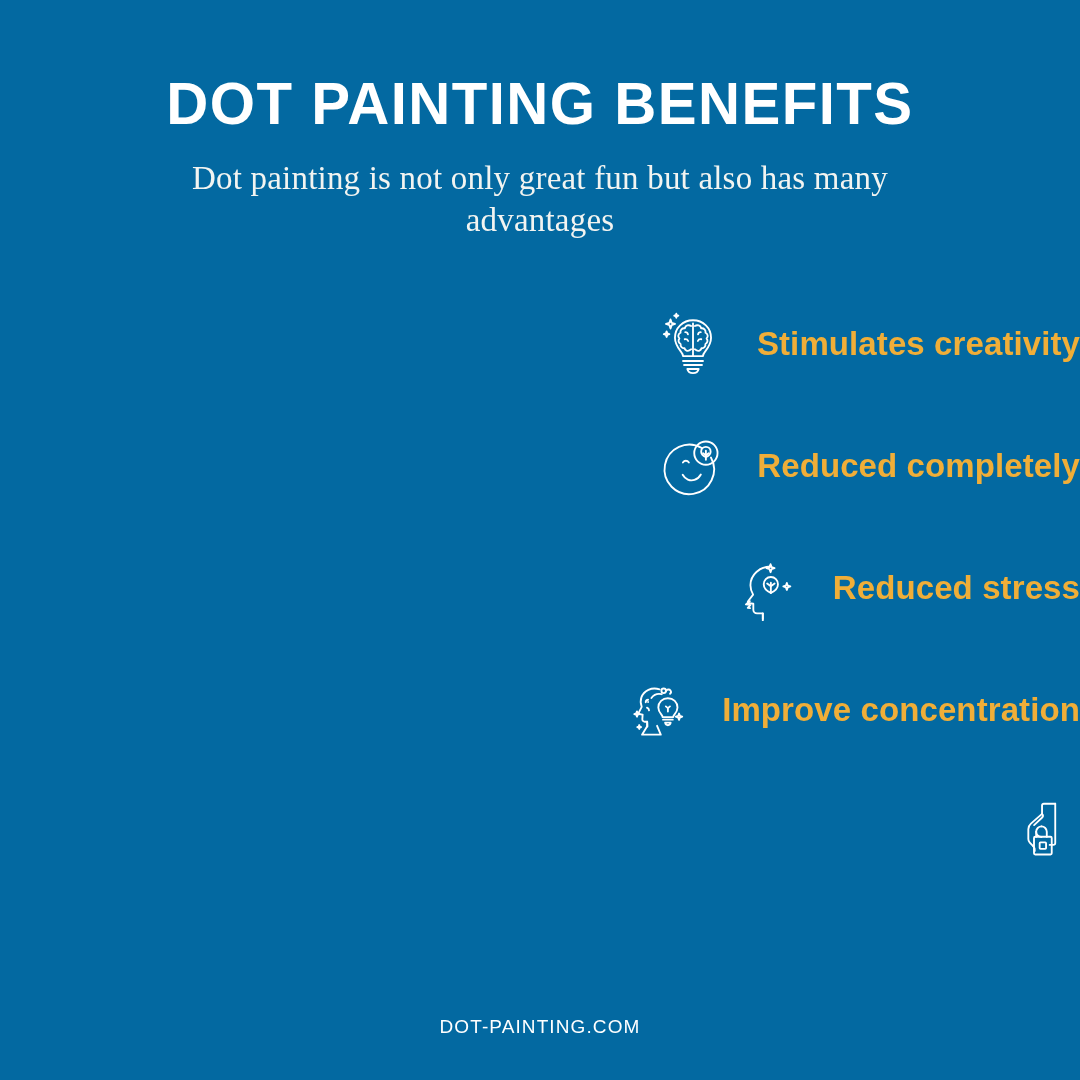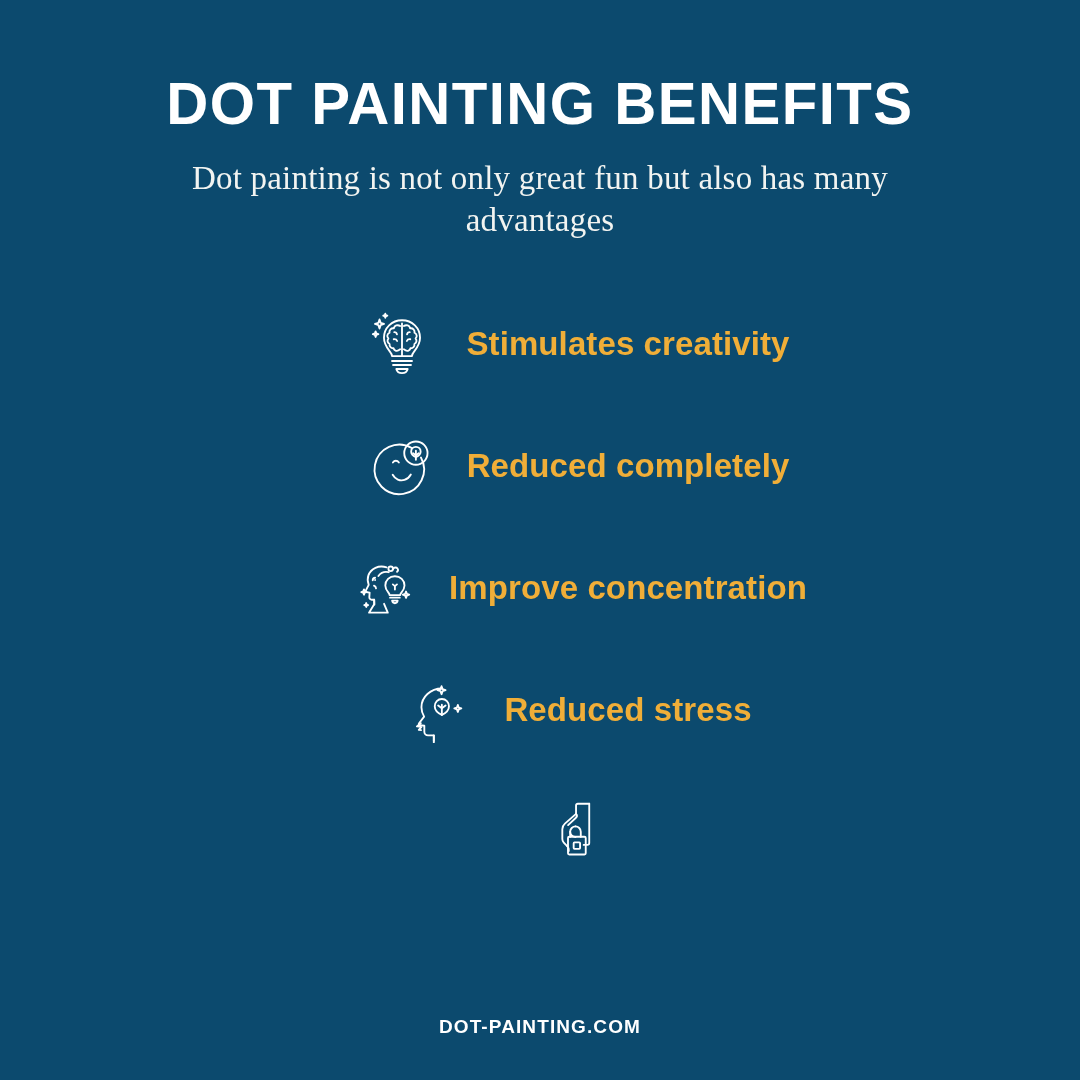--- a/index.html
+++ b/index.html
@@ -10,21 +10,21 @@
     width: 1080px;
     height: 1080px;
     background: #42584C;
     font-family: "Liberation Sans", sans-serif;
     overflow: hidden;
   }
   #poster {
     position: relative;
     width: 1080px;
     height: 1080px;
-    background: #0c4a6e;
+    background: #0369a1;
     box-sizing: border-box;
     display: flex;
     flex-direction: column;
     align-items: center;
   }
 
   
   #header {
     width: 100%;
     text-align: center;
@@ -50,21 +50,21 @@
     max-width: 790px;
     letter-spacing: 0.2px;
   }
 
   
   #benefits {
     margin-top: 42px;
     width: 100%;
     display: flex;
     flex-direction: column;
-    align-items: center;
+    align-items: flex-end;
     padding-left: 76px;
     box-sizing: border-box;
   }
   .benefit-row {
     display: flex;
     align-items: center;
     height: 122px;
   }
   .benefit-icon {
     width: 72px;
@@ -92,21 +92,21 @@
   
   #footer {
     position: absolute;
     left: 0;
     right: 0;
     bottom: 42px;
     text-align: center;
   }
   #footer-text {
     font-family: "Liberation Sans", sans-serif;
-    font-weight: 700;
+    font-weight: 400;
     font-size: 19px;
     letter-spacing: 1.1px;
     color: #FFFFFF;
   }
 </style>
 </head>
 <body>
 
 <div id="poster">
 
@@ -142,20 +142,37 @@
           <path d="M40.5 14.6A24 24 0 1 0 49.4 23.7"></path>
           <path d="M22.2 28.6c1.5-2.2 4.3-2.2 5.8 0"></path>
           <path d="M22 40.5c2.4 4.4 7.1 6.3 11.4 5 2.6-.8 4.8-2.6 6.2-5.2"></path>
           <circle cx="44.5" cy="19.5" r="11.3"></circle>
           <path d="M44.5 13.4c-2.7 0-4.6 2.1-4.6 4.7 0 2.1 1.7 4 4.6 5.3 2.9-1.3 4.6-3.2 4.6-5.3 0-2.6-1.9-4.7-4.6-4.7z"></path>
           <line x1="44.5" y1="17.1" x2="44.5" y2="25.9"></line>
           <path d="M44.5 21.5l-2.7-1.8M44.5 21.5l2.7-1.8"></path>
         </svg>
       </span>
       <span class="benefit-label">Reduced completely</span>
+    </div>
+
+    <div class="benefit-row">
+      <span class="benefit-icon">
+        <svg viewBox="0 0 64 64" fill="none" stroke="#FFFFFF" stroke-width="1.8" stroke-linecap="round" stroke-linejoin="round">
+          <path d="M33.8 11.2c-10.9 0-19.8 8.1-19.8 18.1 0 3.3 1 6.4 2.6 9.1l-4.9 6.4c-.6.8-.1 1.9.9 2l4.2.5v5.7c0 2 1.6 3.6 3.6 3.6h5.6v7.2"></path>
+          <path d="M26 56.6v5.4"></path>
+          <path d="M13.4 44.8l-3.8 3.1 3.5.4"></path>
+          <path d="M13.9 48.6l-2.5 2.7 2.2.2"></path>
+          <path d="M33.8 21.3c-3.9 0-6.9 3.2-6.9 7.1 0 3.4 2.6 6.4 6.9 8.4 4.3-2 6.9-5 6.9-8.4 0-3.9-3-7.1-6.9-7.1z"></path>
+          <path d="M33.8 36.8V26.9"></path>
+          <path d="M33.8 30.3l-3.6-2.6M33.8 30.3l3.6-2.6"></path>
+          <path d="M33.5 8.9l1 2.9 2.9 1-2.9 1-1 2.9-1-2.9-2.9-1 2.9-1z"></path>
+          <path d="M49.3 27.1l.9 2.5 2.5.9-2.5.9-.9 2.5-.9-2.5-2.5-.9 2.5-.9z"></path>
+        </svg>
+      </span>
+      <span class="benefit-label">Reduced stress</span>
     </div>
 
     <div class="benefit-row">
       <span class="benefit-icon">
         <svg viewBox="0 0 64 64" fill="none" stroke="#FFFFFF" stroke-width="1.8" stroke-linecap="round" stroke-linejoin="round">
           <path d="M33.5 12c-7.6-2.6-15.3 1.2-17.6 7.8-1.1 3.1-.8 6.2.3 9.1l-2.6 5.2c-.4.8 0 1.7.9 1.9l2.6.6-.3 4.2c-.1 1.4 1 2.6 2.4 2.6h2.3l.2 4.6"></path>
           <path d="M21.5 43.4v4.3l-5 8.2h18.2l-3.6-8.6"></path>
           <path d="M20.1 24.6c0-1.4 1-2.5 2.3-2.5M21.3 29.8c1.2.4 1.9 1.4 2 2.6"></path>
           <circle cx="22.4" cy="24.2" r="0.9" fill="#FFFFFF" stroke="none"></circle>
           <path d="M25.6 20.3c2.4-3.2 6.3-4.5 10-3.6"></path>
@@ -166,37 +183,20 @@
           <path d="M38.9 44.3h5.4c-.3 1.5-1.4 2.5-2.7 2.5s-2.4-1-2.7-2.5z"></path>
           <path d="M41.6 33.5v-3.3M41.6 30.2l-2-1.7M41.6 30.2l2-1.7"></path>
           <path d="M52.4 35.4l.8 2.3 2.3.8-2.3.8-.8 2.3-.8-2.3-2.3-.8 2.3-.8z"></path>
           <path d="M11.6 33.3l.7 1.9 1.9.7-1.9.7-.7 1.9-.7-1.9-1.9-.7 1.9-.7z"></path>
           <path d="M13.8 46.6l.5 1.4 1.4.5-1.4.5-.5 1.4-.5-1.4-1.4-.5 1.4-.5z"></path>
         </svg>
       </span>
       <span class="benefit-label">Improve concentration</span>
     </div>
 
-    <div class="benefit-row">
-      <span class="benefit-icon">
-        <svg viewBox="0 0 64 64" fill="none" stroke="#FFFFFF" stroke-width="1.8" stroke-linecap="round" stroke-linejoin="round">
-          <path d="M33.8 11.2c-10.9 0-19.8 8.1-19.8 18.1 0 3.3 1 6.4 2.6 9.1l-4.9 6.4c-.6.8-.1 1.9.9 2l4.2.5v5.7c0 2 1.6 3.6 3.6 3.6h5.6v7.2"></path>
-          <path d="M26 56.6v5.4"></path>
-          <path d="M13.4 44.8l-3.8 3.1 3.5.4"></path>
-          <path d="M13.9 48.6l-2.5 2.7 2.2.2"></path>
-          <path d="M33.8 21.3c-3.9 0-6.9 3.2-6.9 7.1 0 3.4 2.6 6.4 6.9 8.4 4.3-2 6.9-5 6.9-8.4 0-3.9-3-7.1-6.9-7.1z"></path>
-          <path d="M33.8 36.8V26.9"></path>
-          <path d="M33.8 30.3l-3.6-2.6M33.8 30.3l3.6-2.6"></path>
-          <path d="M33.5 8.9l1 2.9 2.9 1-2.9 1-1 2.9-1-2.9-2.9-1 2.9-1z"></path>
-          <path d="M49.3 27.1l.9 2.5 2.5.9-2.5.9-.9 2.5-.9-2.5-2.5-.9 2.5-.9z"></path>
-        </svg>
-      </span>
-      <span class="benefit-label">Reduced stress</span>
-    </div>
-
 
     <div class="benefit-row">
       <span class="benefit-icon">
         <svg viewBox="0 0 64 64" fill="none" stroke="#FFFFFF" stroke-width="1.8" stroke-linecap="round" stroke-linejoin="round">
           <path d="M42.9 4.6H31.7c-.9 0-1.6.7-1.6 1.6v8.2"></path>
           <path d="M42.9 4.6v38.1c0 1-.8 1.8-1.8 1.8h-3.6"></path>
           <path d="M30.1 14.4l-10.8 9.5c-1.6 1.4-2.5 3.4-2.5 5.5v9.5c0 1.3.5 2.5 1.4 3.4l3.3 3.4"></path>
           <path d="M21.5 45.7c.9 1 1.5 2.3 1.5 3.7v1"></path>
           <path d="M30.1 14.4c1 1.1 1 2.8-.1 3.8l-7.6 7.1"></path>
           <path d="M29.6 26.6c-2.9 0-5.2 2.3-5.2 5.1v4.9"></path>

